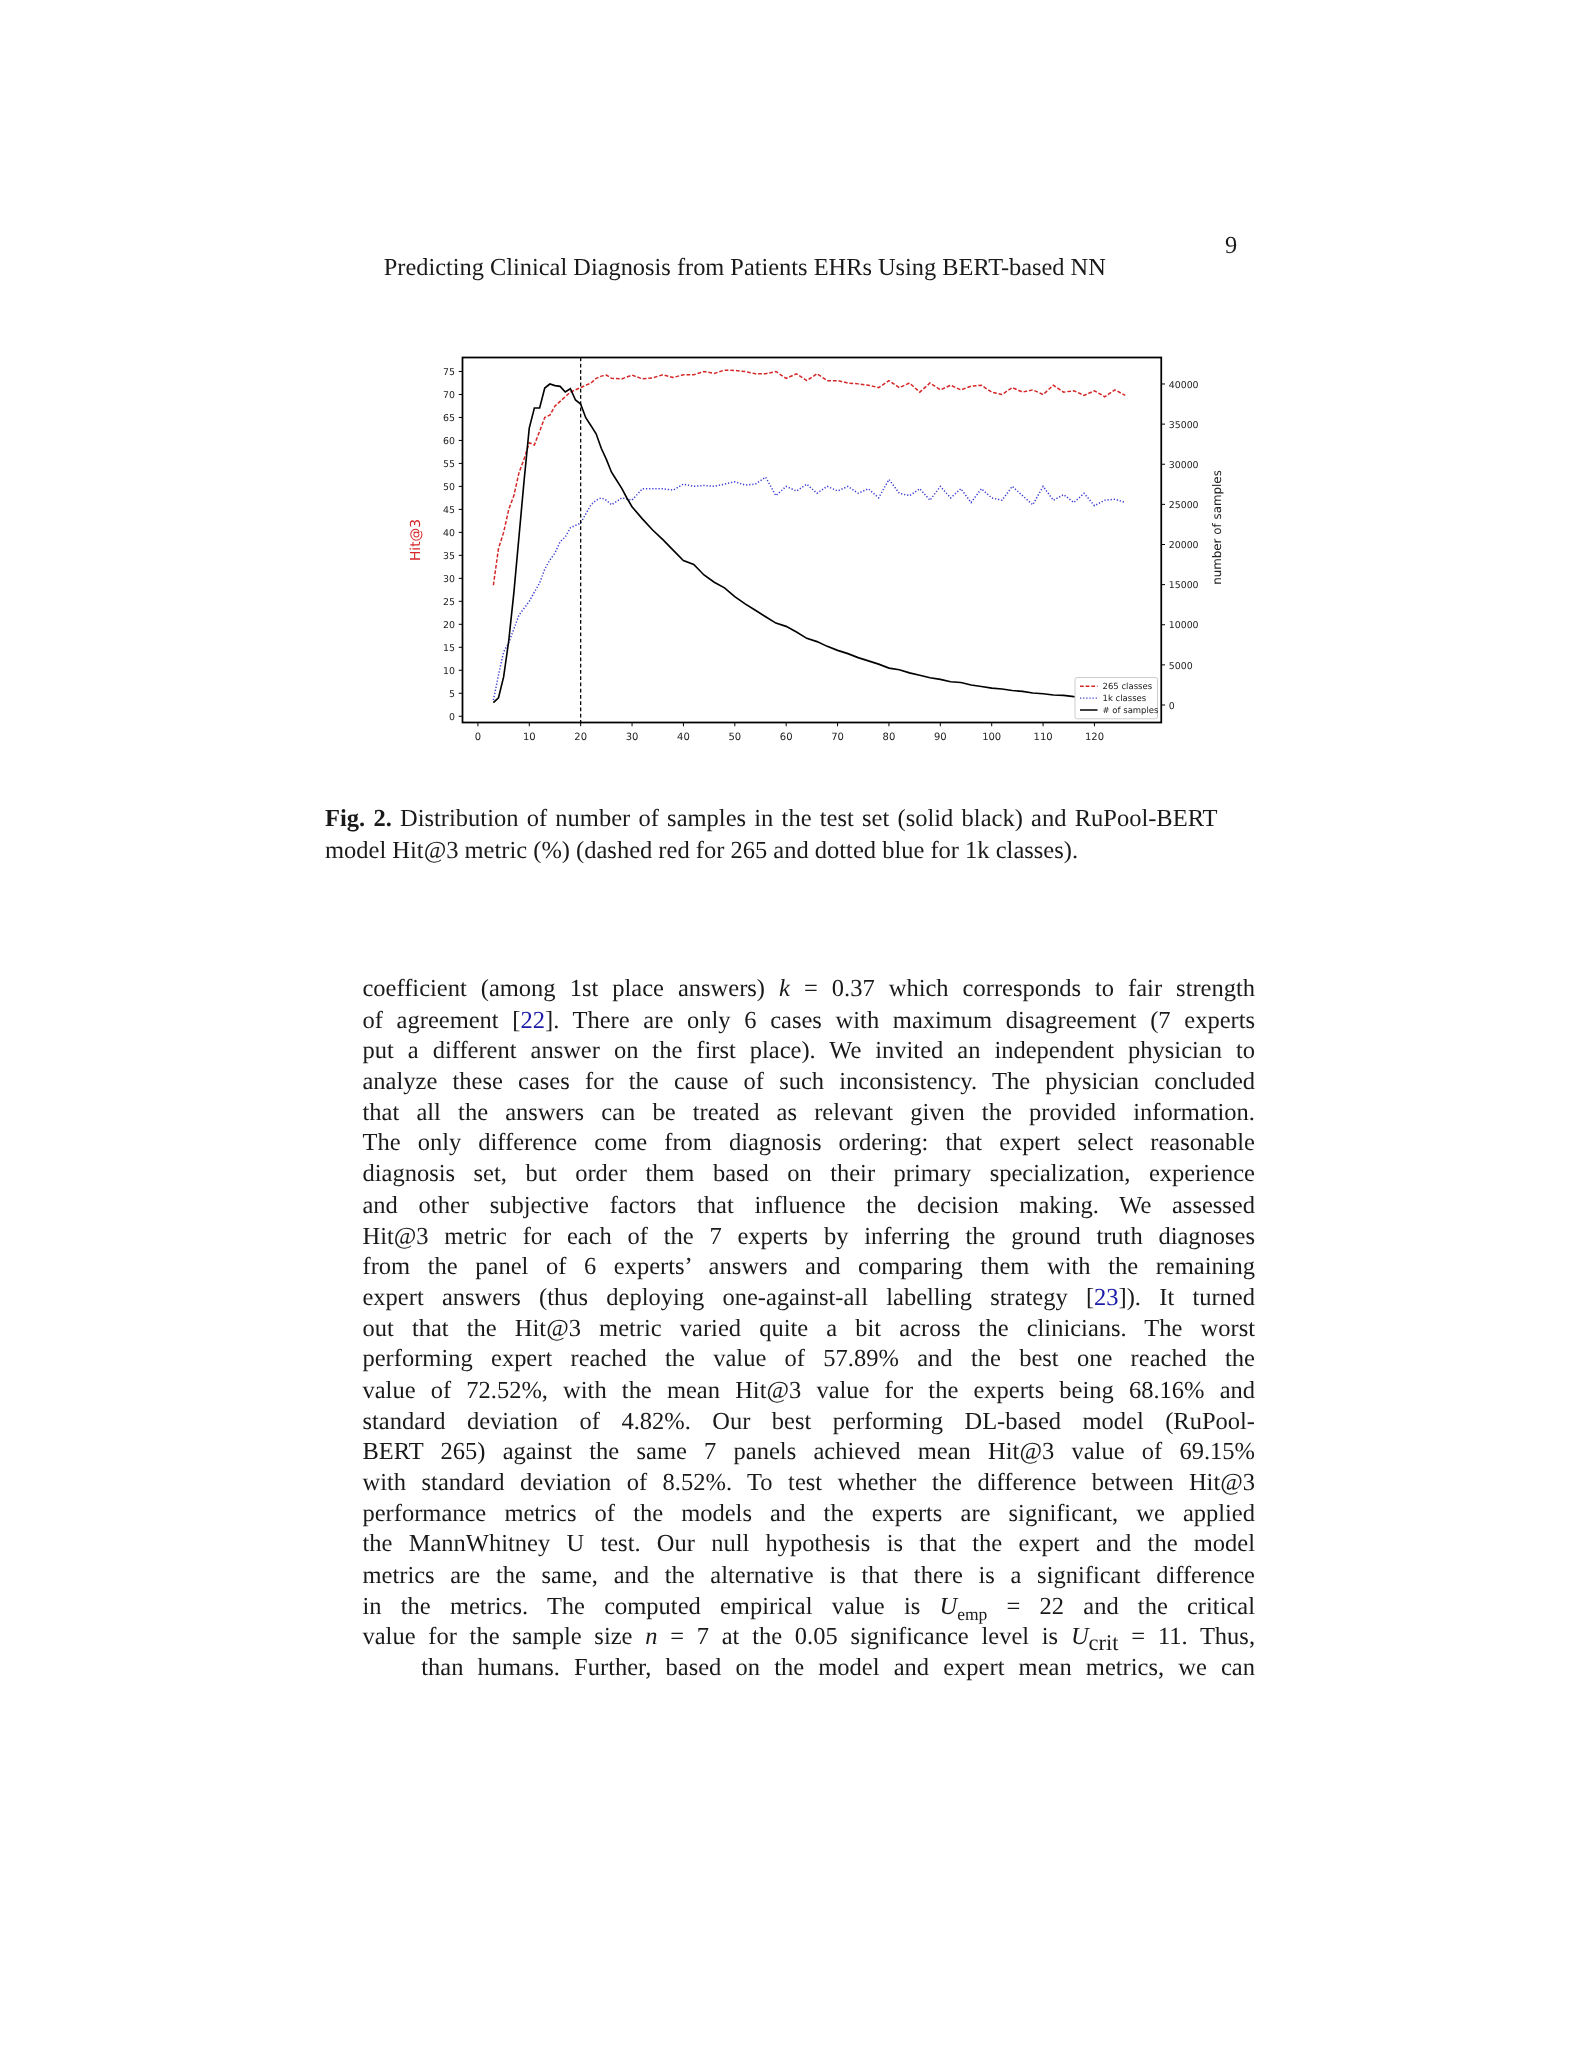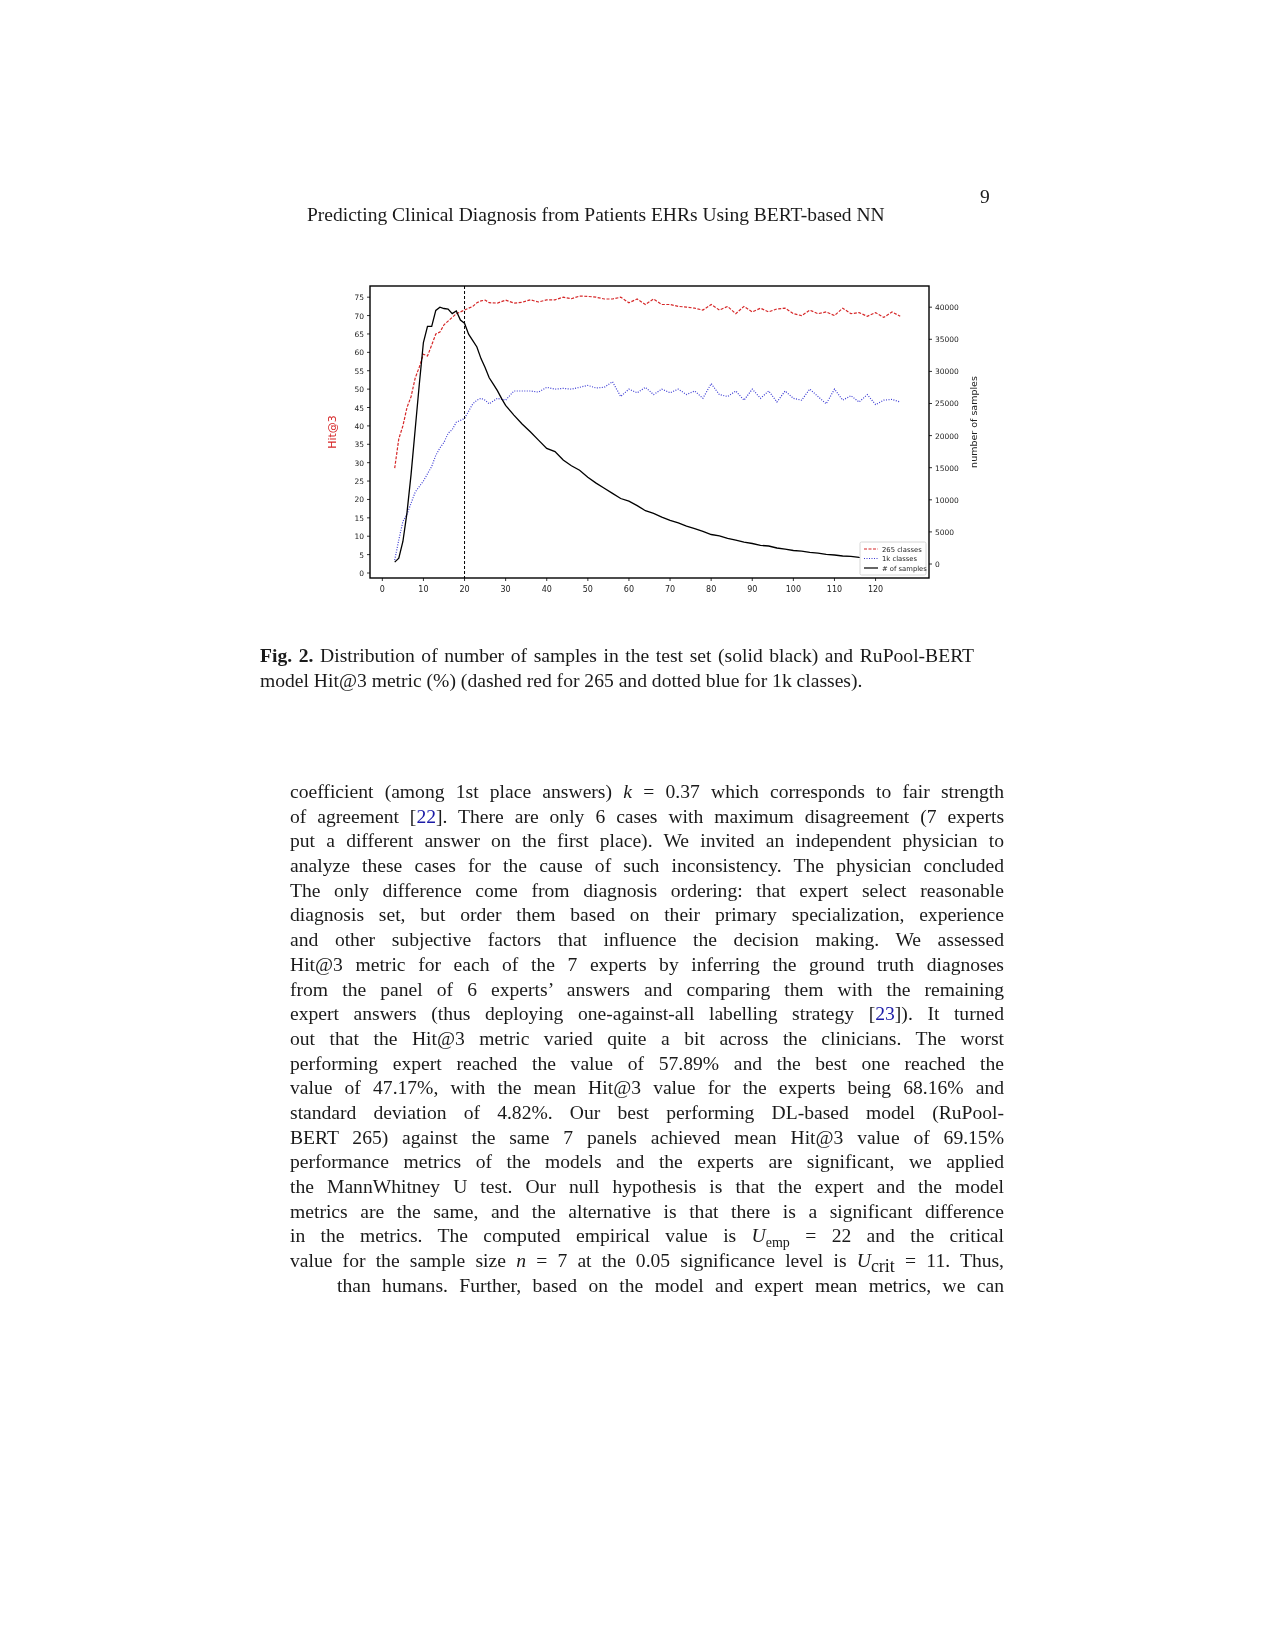--- a/index.html
+++ b/index.html
@@ -122,30 +122,32 @@
 
 <div class="caption">
   <b>Fig. 2.</b><span> Distribution of number of samples in the test set (solid black) and RuPool-BERT model Hit@3 metric (%) (dashed red for 265 and dotted blue for 1k classes).</span>
 </div>
 
 <div class="body-text" id="body-text">
     <div class="body-line">coefficient (among 1st place answers) <i>k</i> = 0.37 which corresponds to fair strength</div>
     <div class="body-line">of agreement [<span class="cite">22</span>]. There are only 6 cases with maximum disagreement (7 experts</div>
     <div class="body-line">put a different answer on the first place). We invited an independent physician to</div>
     <div class="body-line">analyze these cases for the cause of such inconsistency. The physician concluded</div>
+    <div class="body-line">that all the answers can be treated as relevant given the provided information.</div>
     <div class="body-line">The only difference come from diagnosis ordering: that expert select reasonable</div>
     <div class="body-line">diagnosis set, but order them based on their primary specialization, experience</div>
     <div class="body-line">and other subjective factors that influence the decision making. We assessed</div>
     <div class="body-line">Hit@3 metric for each of the 7 experts by inferring the ground truth diagnoses</div>
     <div class="body-line">from the panel of 6 experts’ answers and comparing them with the remaining</div>
     <div class="body-line">expert answers (thus deploying one-against-all labelling strategy [<span class="cite">23</span>]). It turned</div>
     <div class="body-line">out that the Hit@3 metric varied quite a bit across the clinicians. The worst</div>
     <div class="body-line">performing expert reached the value of 57.89% and the best one reached the</div>
-    <div class="body-line">value of 47.17%, with the mean Hit@3 value for the experts being 68.16% and</div>
+    <div class="body-line">value of 72.52%, with the mean Hit@3 value for the experts being 68.16% and</div>
     <div class="body-line">standard deviation of 4.82%. Our best performing DL-based model (RuPool-</div>
     <div class="body-line">BERT 265) against the same 7 panels achieved mean Hit@3 value of 69.15%</div>
+    <div class="body-line">with standard deviation of 8.52%. To test whether the difference between Hit@3</div>
     <div class="body-line">performance metrics of the models and the experts are significant, we applied</div>
     <div class="body-line">the MannWhitney U test. Our null hypothesis is that the expert and the model</div>
     <div class="body-line">metrics are the same, and the alternative is that there is a significant difference</div>
     <div class="body-line">in the metrics. The computed empirical value is <i>U</i><sub style="font-size: 14px;">emp</sub> = 22 and the critical</div>
     <div class="body-line">value for the sample size <i>n</i> = 7 at the 0.05 significance level is <i>U</i><sub style="font-size: 18px;">crit</sub> = 11. Thus,</div>
     <div class="body-line last">than humans. Further, based on the model and expert mean metrics, we can</div>
   </div>
 
 </body></html>

